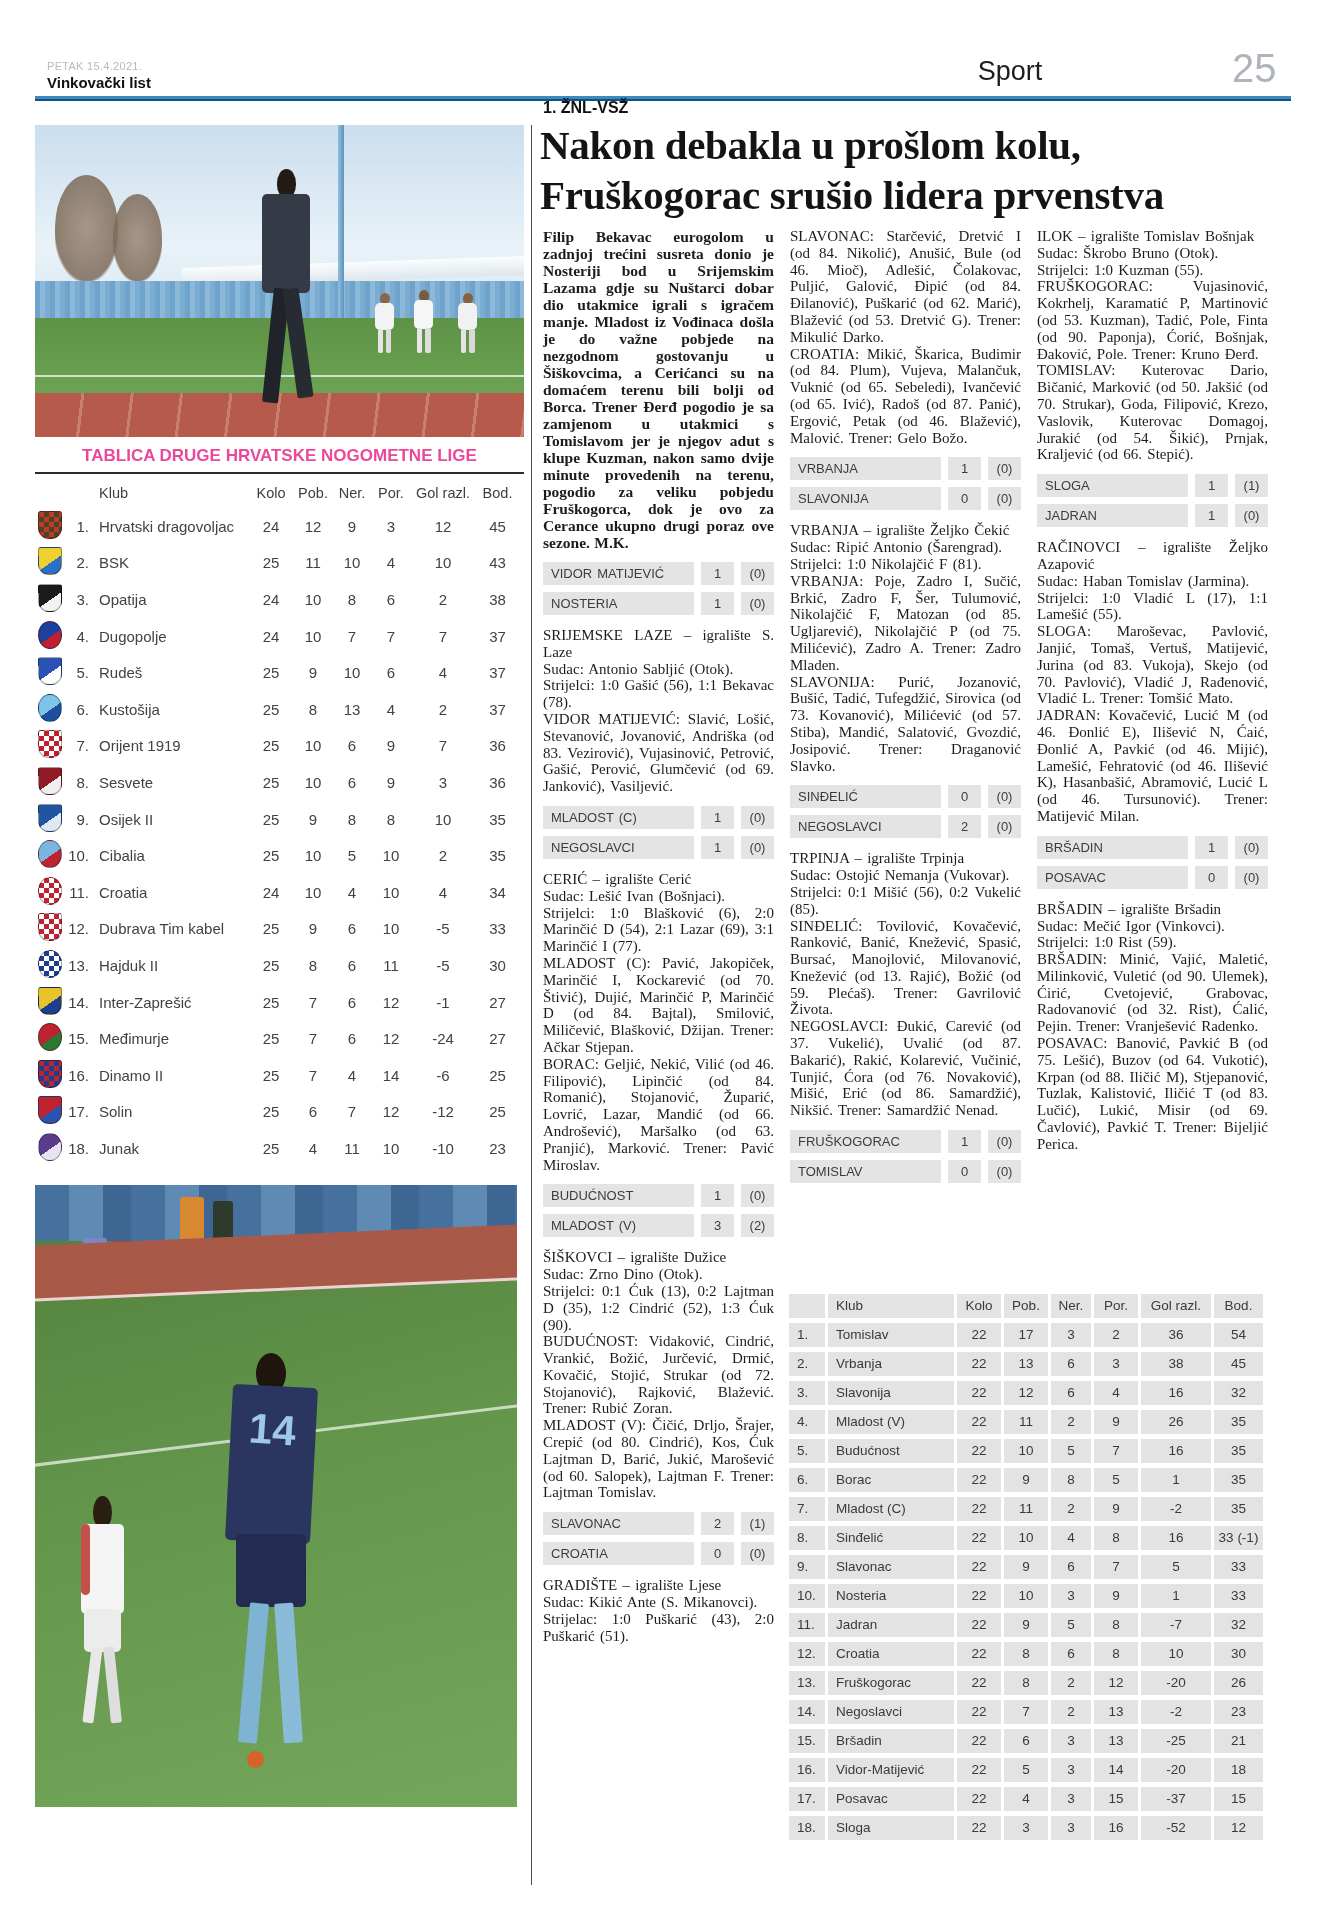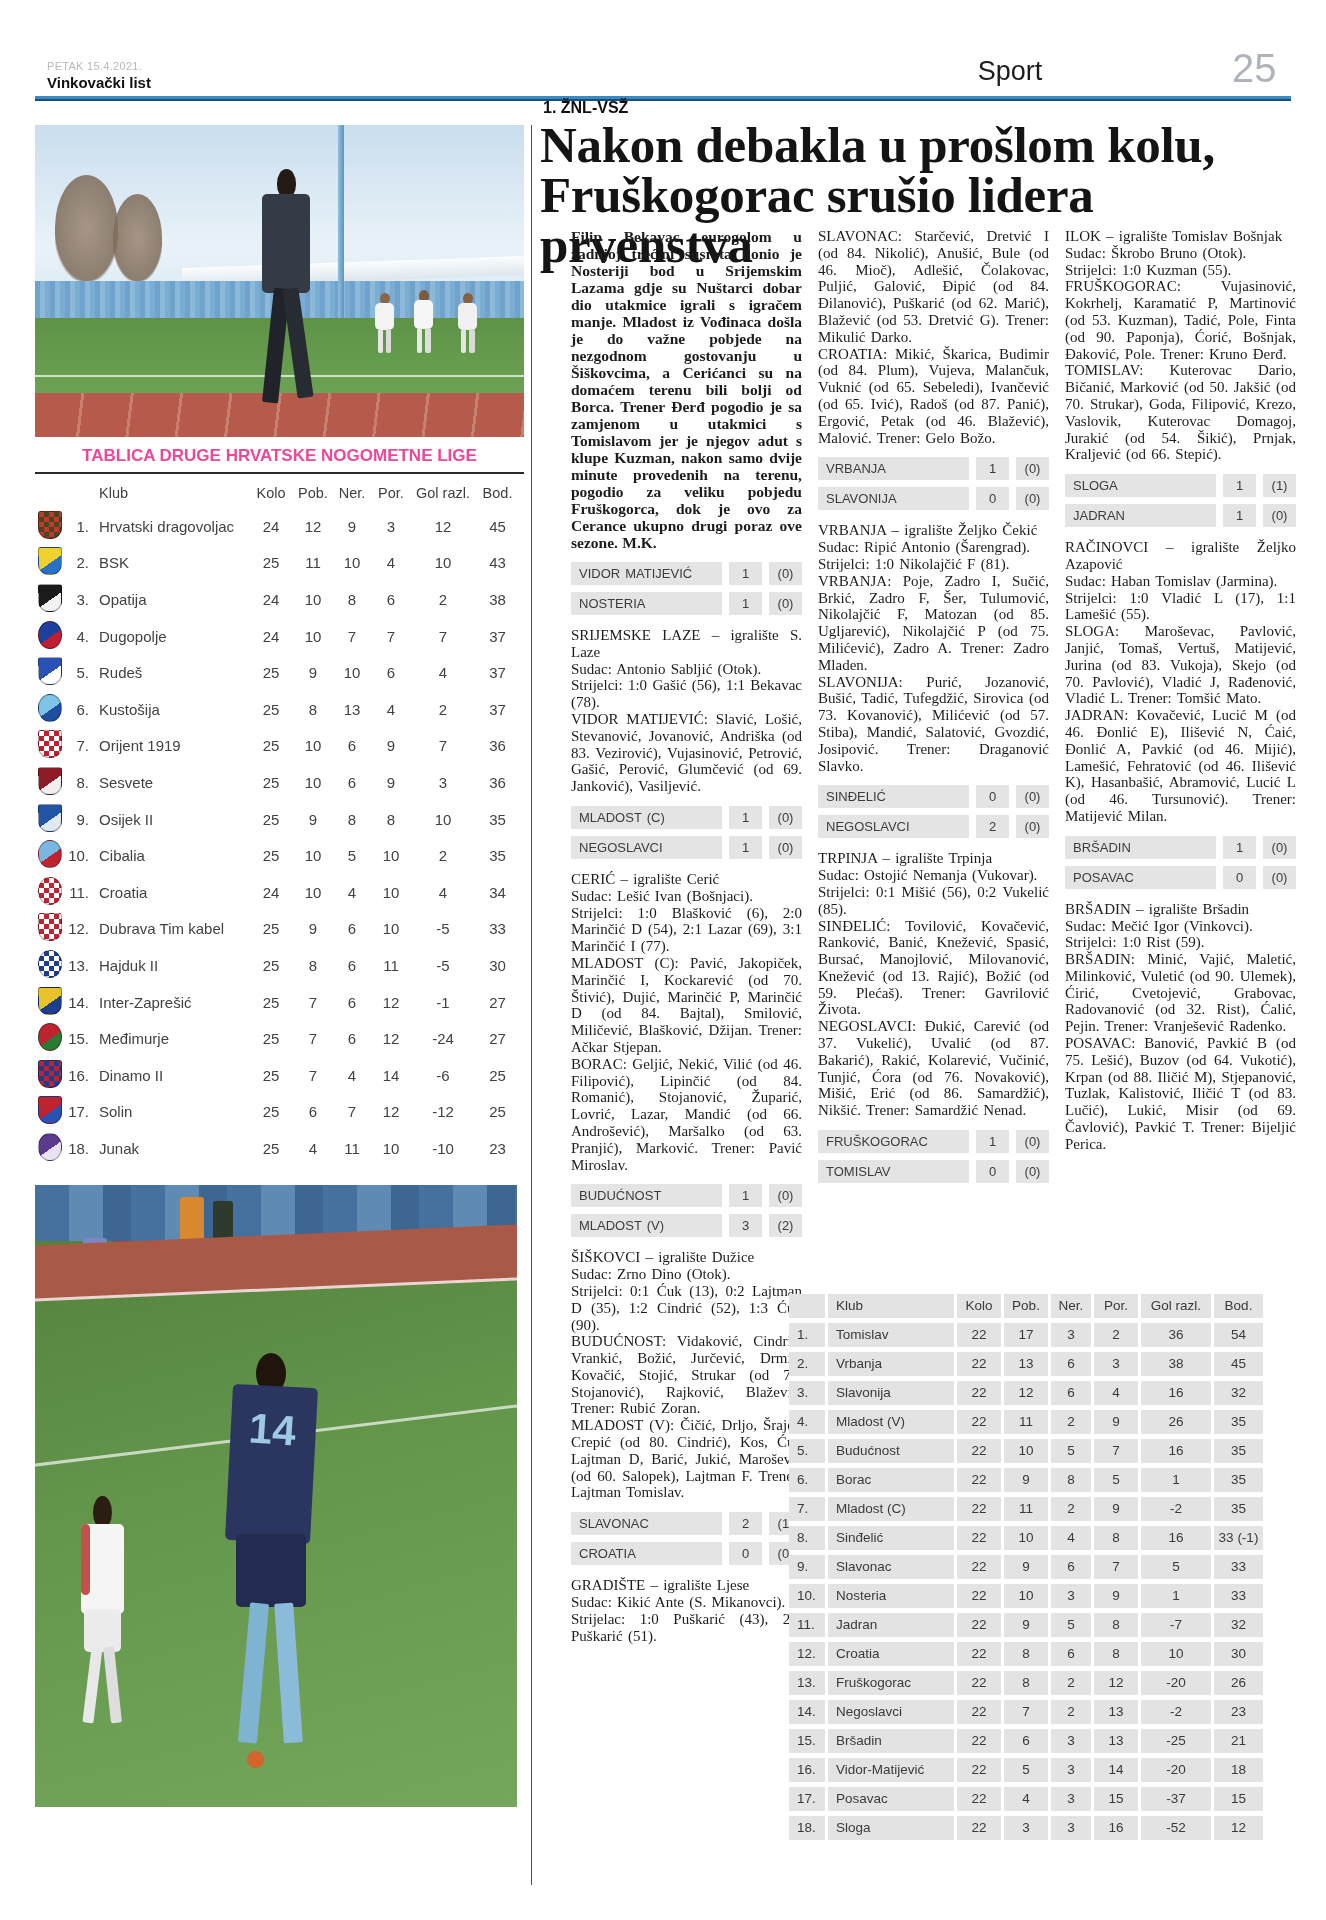--- a/index.html
+++ b/index.html
@@ -62,24 +62,24 @@
   .c-name{text-align:left;padding-left:6px;}
   .c-rank{text-align:right;padding-right:4px;}
   .c-num{text-align:center;}
   .crest{display:inline-block;width:24px;height:28px;border:1px solid rgba(0,0,0,.35);
          box-sizing:border-box;margin-left:3px;}
 
   
   .vrule{position:absolute;left:531px;top:125px;width:1px;height:1760px;background:#4a4a4a;}
   .kicker{position:absolute;left:543px;top:99px;font-family:"Liberation Sans",sans-serif;
           font-weight:700;font-size:16px;color:#111;}
-  .headline{position:absolute;left:540px;top:120px;width:746px;font-weight:700;font-size:51px;
+  .headline{position:absolute;left:540px;top:120px;width:746px;font-weight:700;font-size:41px;
             line-height:50px;color:#141414;letter-spacing:-.3px;}
   .acol{position:absolute;top:228px;width:231px;text-align:justify;font-size:15px;
-        line-height:16.8px;word-spacing:1.5px;margin-left:28px;}
+        line-height:16.8px;word-spacing:1.5px;}
   #acol1{left:543px;} #acol2{left:790px;} #acol3{left:1037px;}
   .lead{font-weight:700;font-size:15.5px;line-height:17px;word-spacing:.5px;margin:0 0 2px 0;}
   .section{margin:0 0 4px 0;}
   .section p{margin:0;}
   .sbox{margin:11px 0 12px 0;}
   .sb-row{display:flex;gap:7px;margin-bottom:7px;font-family:"Liberation Sans",sans-serif;
           font-size:13px;color:#3c3c3c;}
   .sb-name{flex:1;background:#e4e4e4;height:23px;line-height:23px;padding:0 8px;text-align:left;}
   .sb-val,.sb-par{width:33px;background:#e4e4e4;height:23px;line-height:23px;text-align:center;}
 

